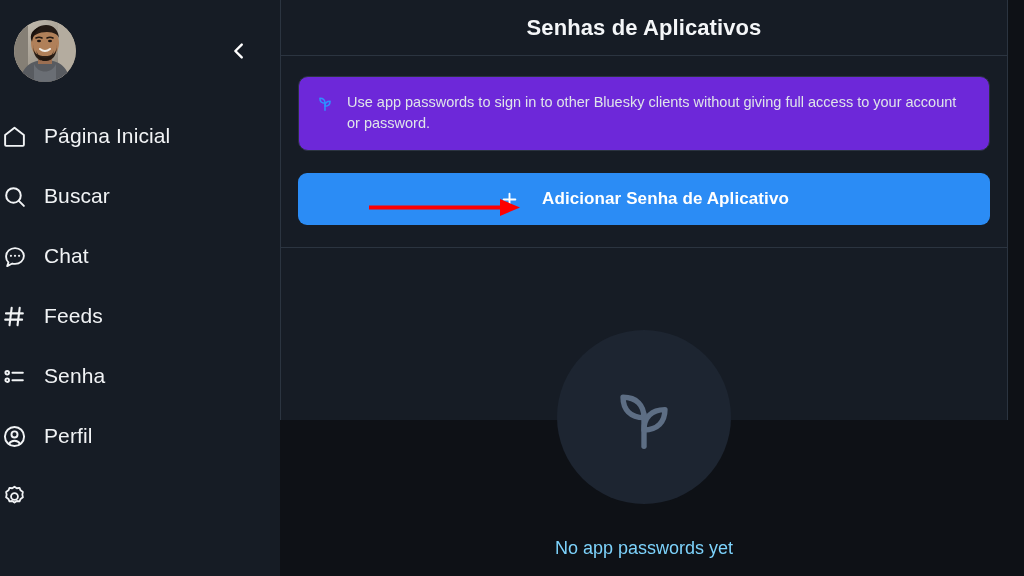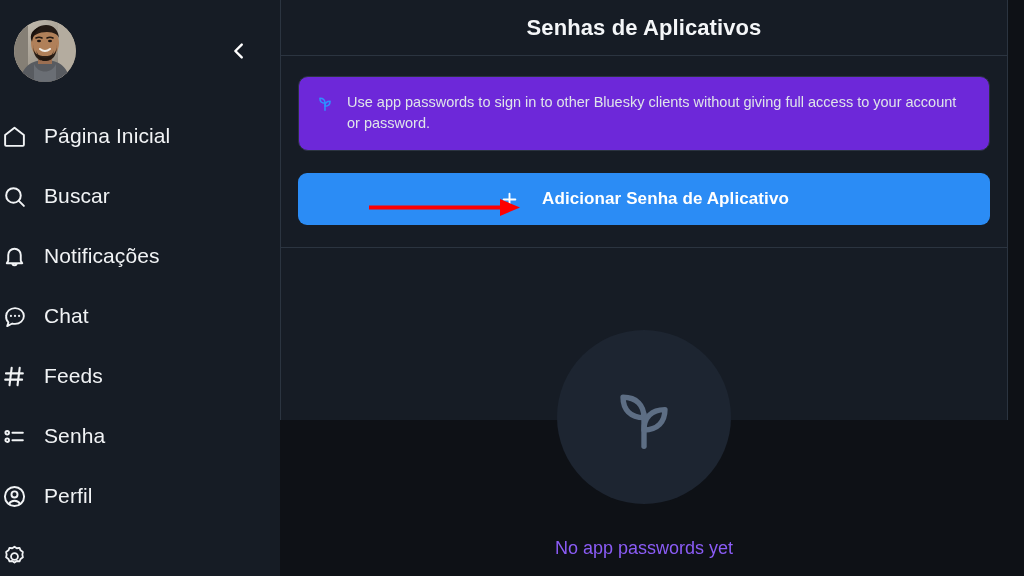--- a/index.html
+++ b/index.html
@@ -212,21 +212,21 @@
     display: flex;
     align-items: center;
     justify-content: center;
   }
 
   .empty-circle svg { width: 74px; height: 74px; color: #5d6e84; }
 
   .empty-label {
     margin-top: 34px;
     font-size: 18px;
-    color: #8b5cf6;
+    color: #7dd3fc;
   }
 
   
   .annotation {
     position: absolute;
     left: 0;
     top: 0;
     width: 1024px;
     height: 576px;
     pointer-events: none;
@@ -303,29 +303,20 @@
       <div class="nav-item">
         <span class="nav-icon">
           <svg width="25" height="25" viewBox="0 0 24 24" fill="none" stroke="currentColor" stroke-width="1.9" stroke-linecap="round">
             <circle cx="11" cy="11" r="7"></circle>
             <line x1="16.2" y1="16.2" x2="21" y2="21"></line>
           </svg>
         </span>
         <span class="nav-label">Buscar</span>
       </div>
 
-      <div class="nav-item">
-        <span class="nav-icon">
-          <svg width="25" height="25" viewBox="0 0 24 24" fill="none" stroke="currentColor" stroke-width="1.85" stroke-linecap="round" stroke-linejoin="round">
-            <path d="M6 16 V10.5 a6 6 0 0 1 12 0 V16 l1.4 2.4 H4.6 Z"></path>
-            <path d="M10 19.2 a2.2 2.2 0 0 0 4 0"></path>
-          </svg>
-        </span>
-        <span class="nav-label">Notificações</span>
-      </div>
 
       <div class="nav-item">
         <span class="nav-icon">
           <svg width="25" height="25" viewBox="0 0 24 24" fill="none" stroke="currentColor" stroke-width="1.8" stroke-linecap="round" stroke-linejoin="round">
             <path d="M21 11.5 a8.5 7.6 0 0 1-8.5 7.6 a9.6 9.6 0 0 1-2.6-0.35 L5 21.2 l1.15-3.5 A7.6 7.6 0 0 1 4 11.5 a8.5 7.6 0 0 1 17 0 Z"></path>
             <circle cx="8.6" cy="11.4" r="1.05" fill="currentColor" stroke="none"></circle>
             <circle cx="12.5" cy="11.4" r="1.05" fill="currentColor" stroke="none"></circle>
             <circle cx="16.4" cy="11.4" r="1.05" fill="currentColor" stroke="none"></circle>
           </svg>
         </span>

